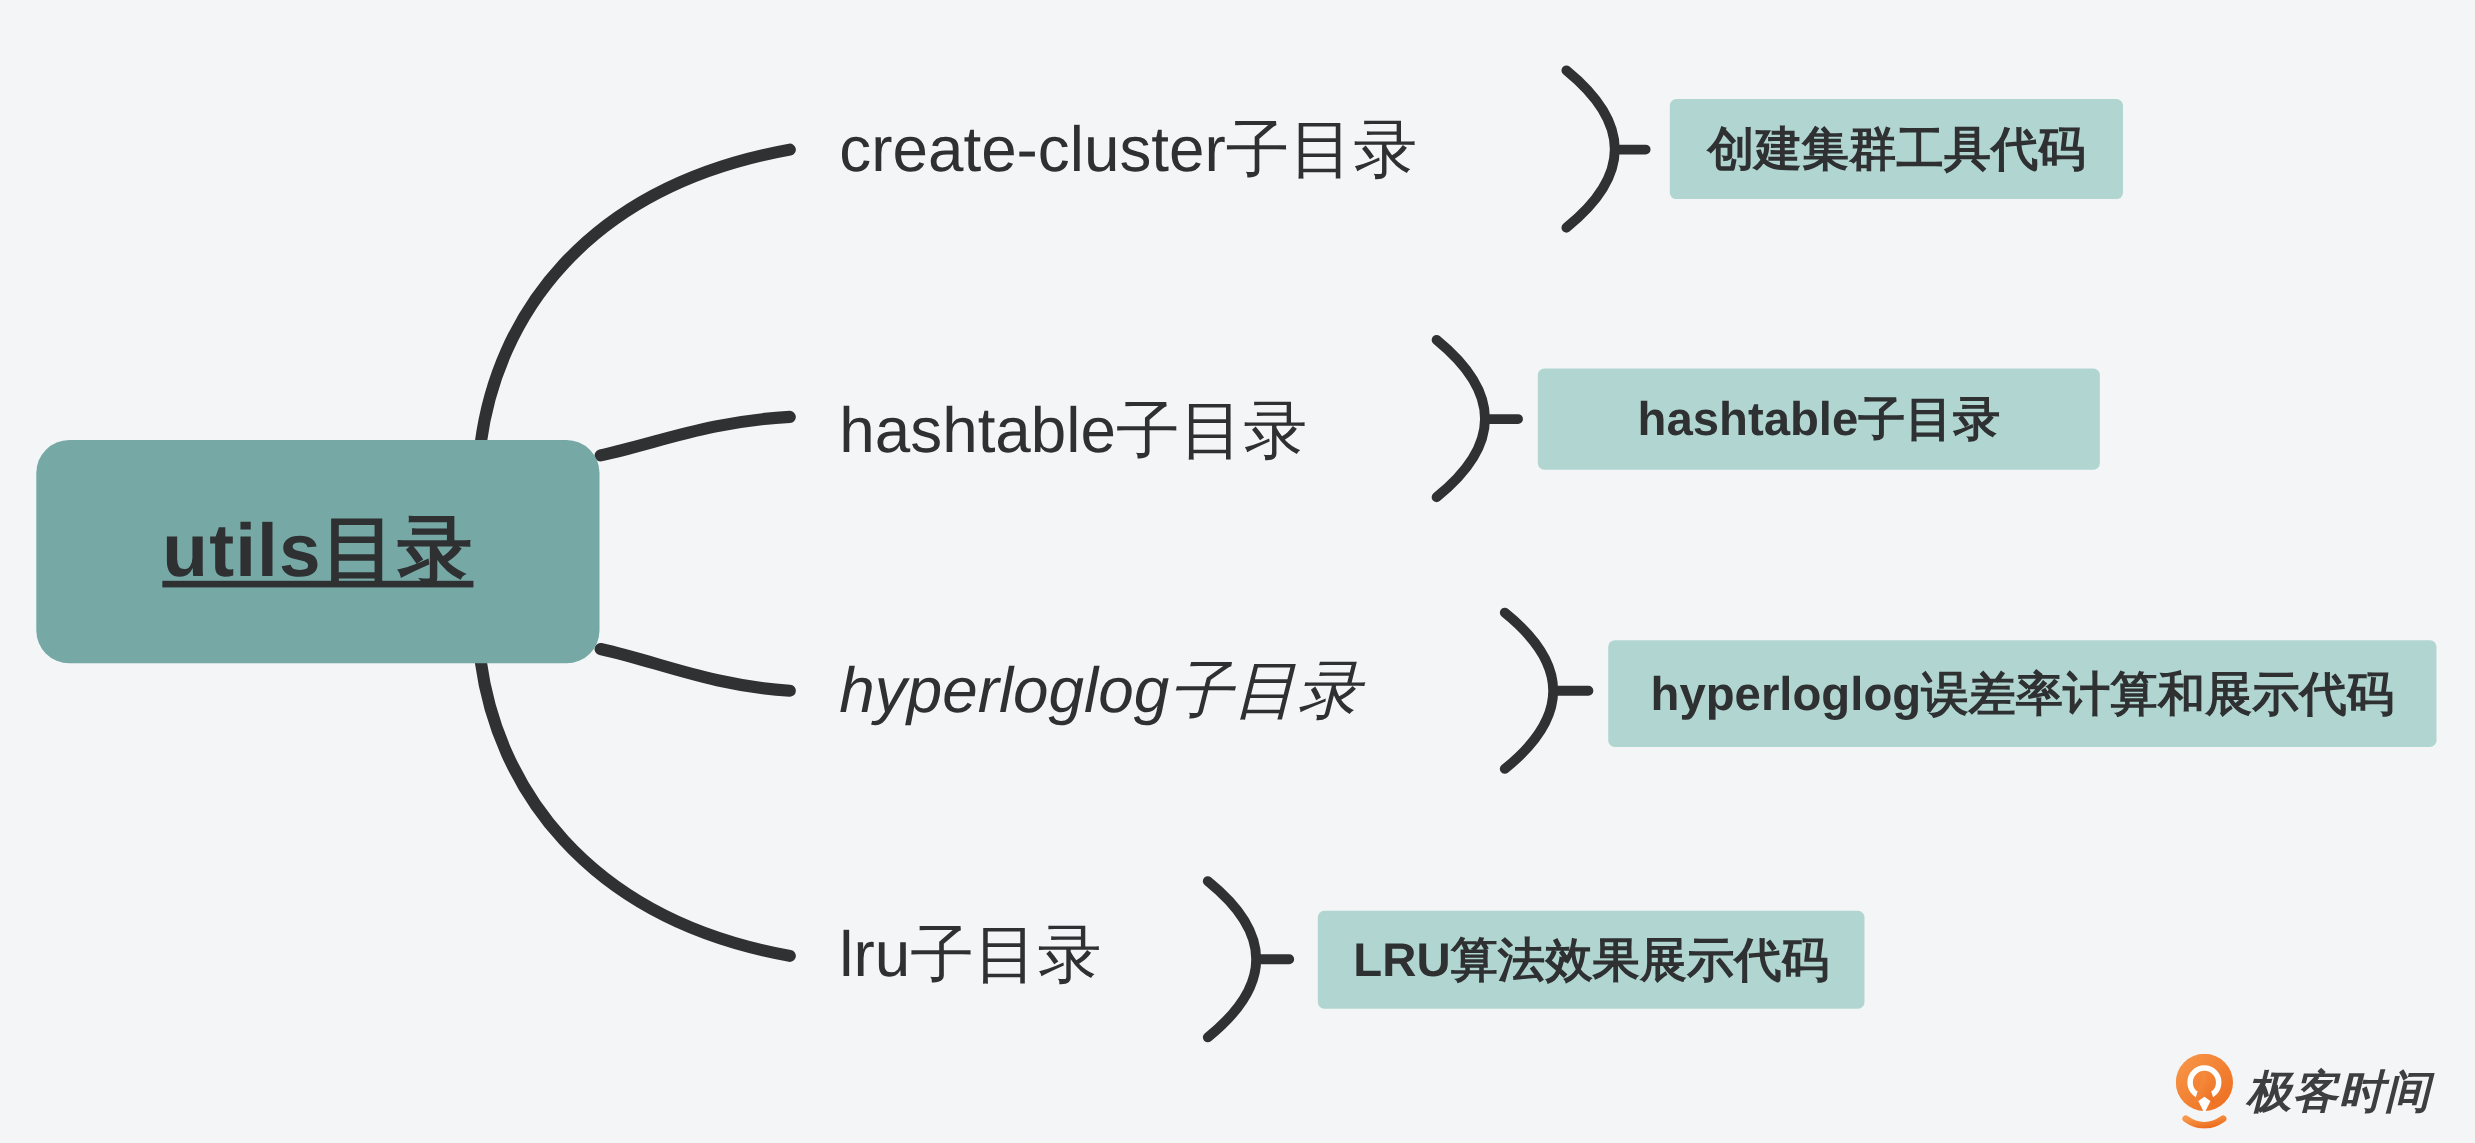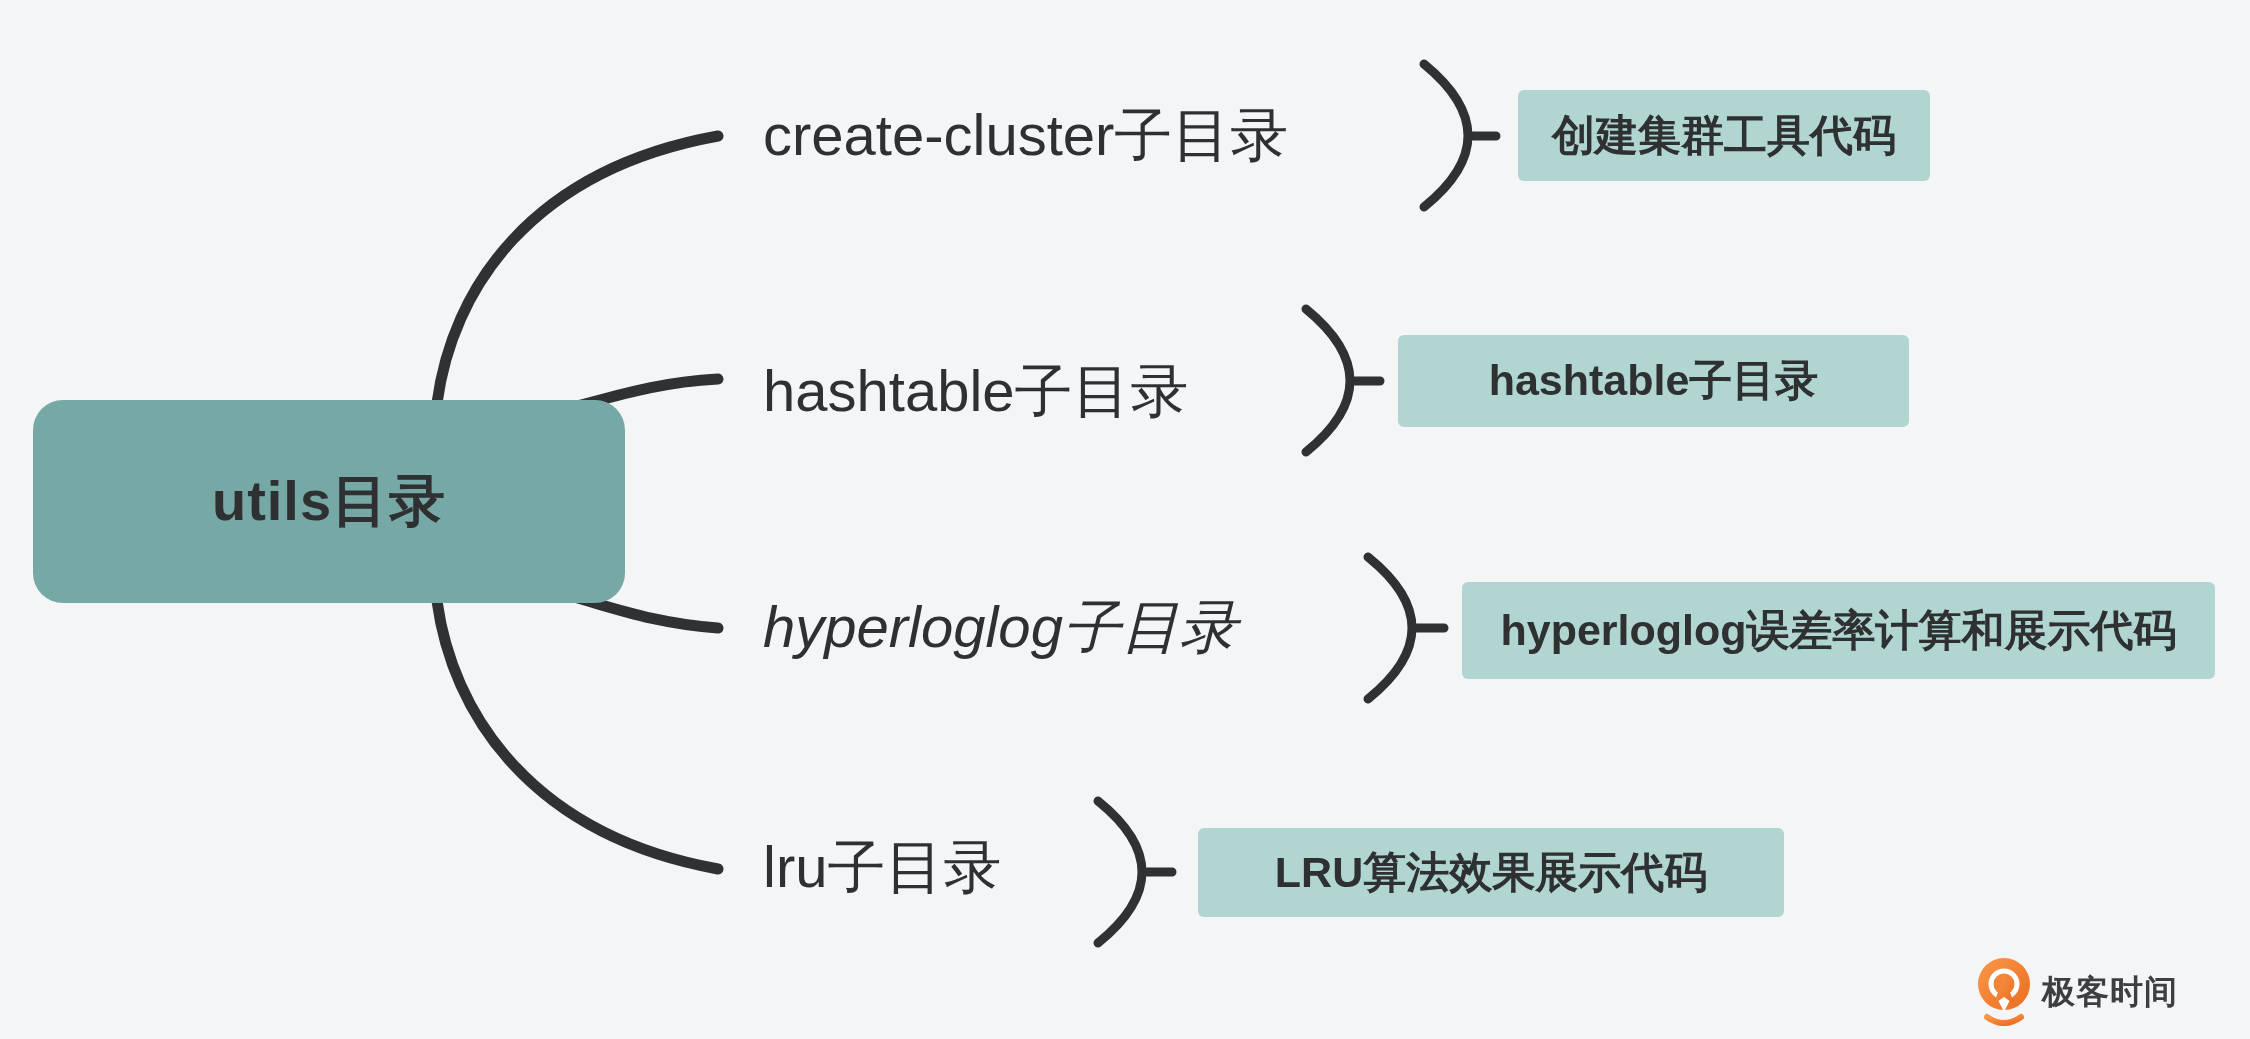--- a/index.html
+++ b/index.html
@@ -18,52 +18,52 @@
     font-family:"Liberation Sans","DejaVu Sans",sans-serif;
     overflow:hidden;
   }
   .stage{position:relative;width:2250px;height:1039px;background:var(--bg);}
   svg.connectors{position:absolute;left:0;top:0;width:2250px;height:1039px;}
   svg.connectors path{fill:none;stroke:var(--line);stroke-linecap:round;}
   .curve{stroke-width:11px;}
   .bracket{stroke-width:9px;}
 
   .root-node{
-    position:absolute;left:33px;top:400px;width:592px;height:203px;
+    position:absolute;left:33px;top:400px;width:512px;height:203px;
     background:var(--root-fill);border-radius:30px;
     display:flex;align-items:center;justify-content:center;
-    color:var(--text-dark);font-size:56px;font-weight:700;letter-spacing:1px;
+    color:var(--text-dark);font-size:68px;font-weight:700;letter-spacing:1px;text-decoration:underline;
   }
   .branch-label{
     position:absolute;height:90px;left:763px;
     display:flex;align-items:center;
     color:var(--text-dark);font-size:58px;font-weight:500;white-space:nowrap;
   }
   .branch-1{top:91px;}
   .branch-2{top:347px;}
   .branch-3{top:583px;font-style:italic;}
   .branch-4{top:823px;}
 
   .leaf-node{
     position:absolute;
     background:var(--leaf-fill);border-radius:6px;
     display:flex;align-items:center;justify-content:center;
     color:var(--text-dark);font-size:43px;font-weight:700;white-space:nowrap;
   }
   .leaf-1{left:1518px;top:90px;width:412px;height:91px;}
   .leaf-2{left:1398px;top:335px;width:511px;height:92px;}
   .leaf-3{left:1462px;top:582px;width:753px;height:97px;}
-  .leaf-4{left:1198px;top:828px;width:586px;height:89px;}
+  .leaf-4{left:1198px;top:828px;width:497px;height:89px;}
 
   .brand{
     position:absolute;left:1978px;top:958px;
     display:flex;align-items:center;gap:12px;
   }
   .brand-text{
-    color:var(--logo-text);font-size:33px;font-weight:600;letter-spacing:1px;
+    color:var(--logo-text);font-size:41px;font-weight:600;letter-spacing:1px;font-style:italic;
   }
 </style>
 </head>
 <body>
 
 <div class="stage">
 
   <svg class="connectors" viewBox="0 0 2250 1039" xmlns="http://www.w3.org/2000/svg">
 
     <path class="curve" d="M 437,403 C 452,290 530,170 718,136"></path>

